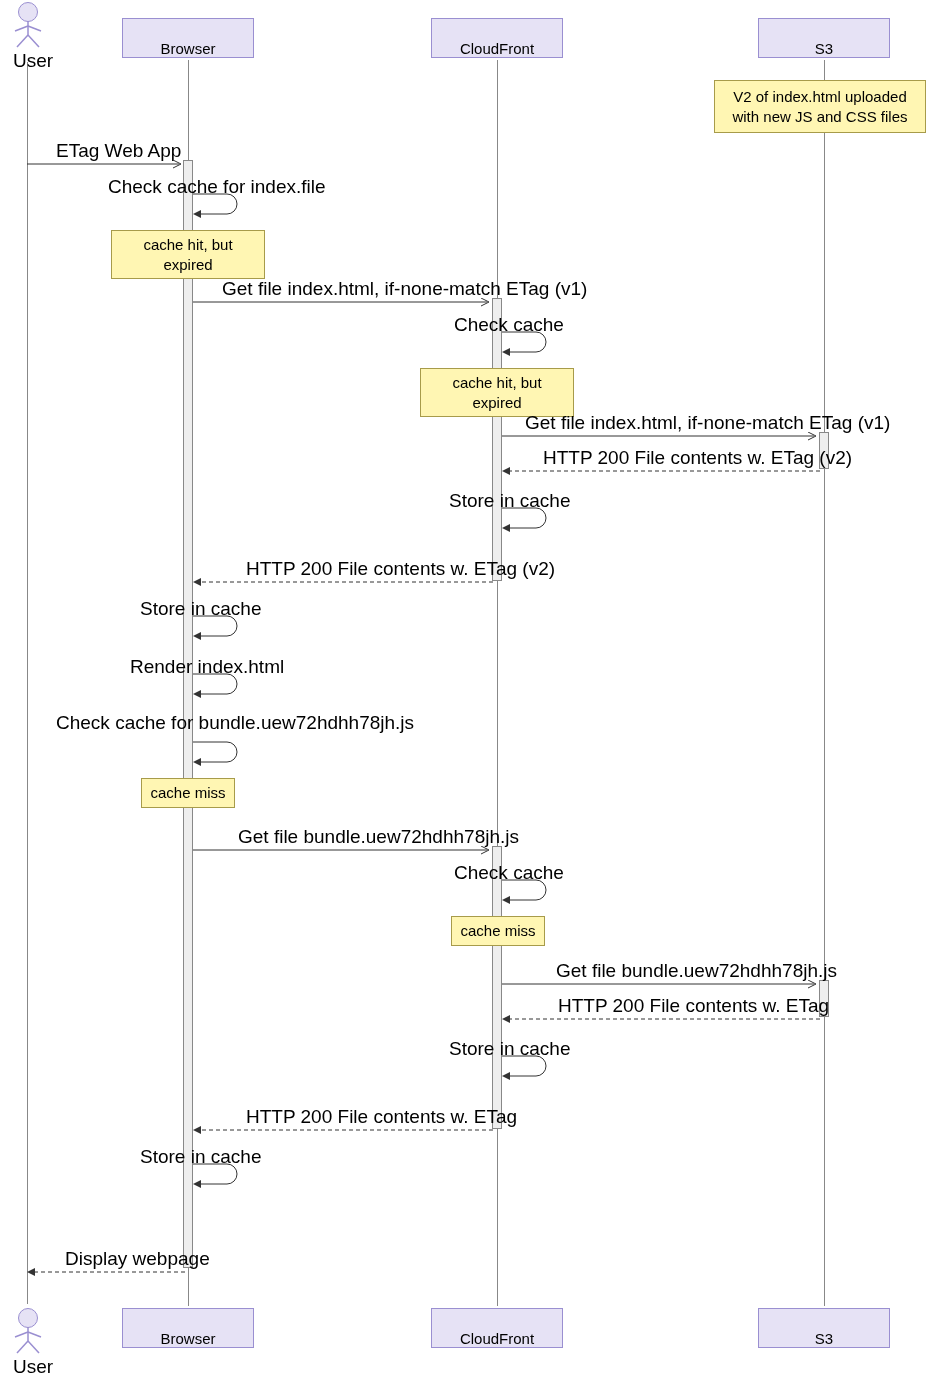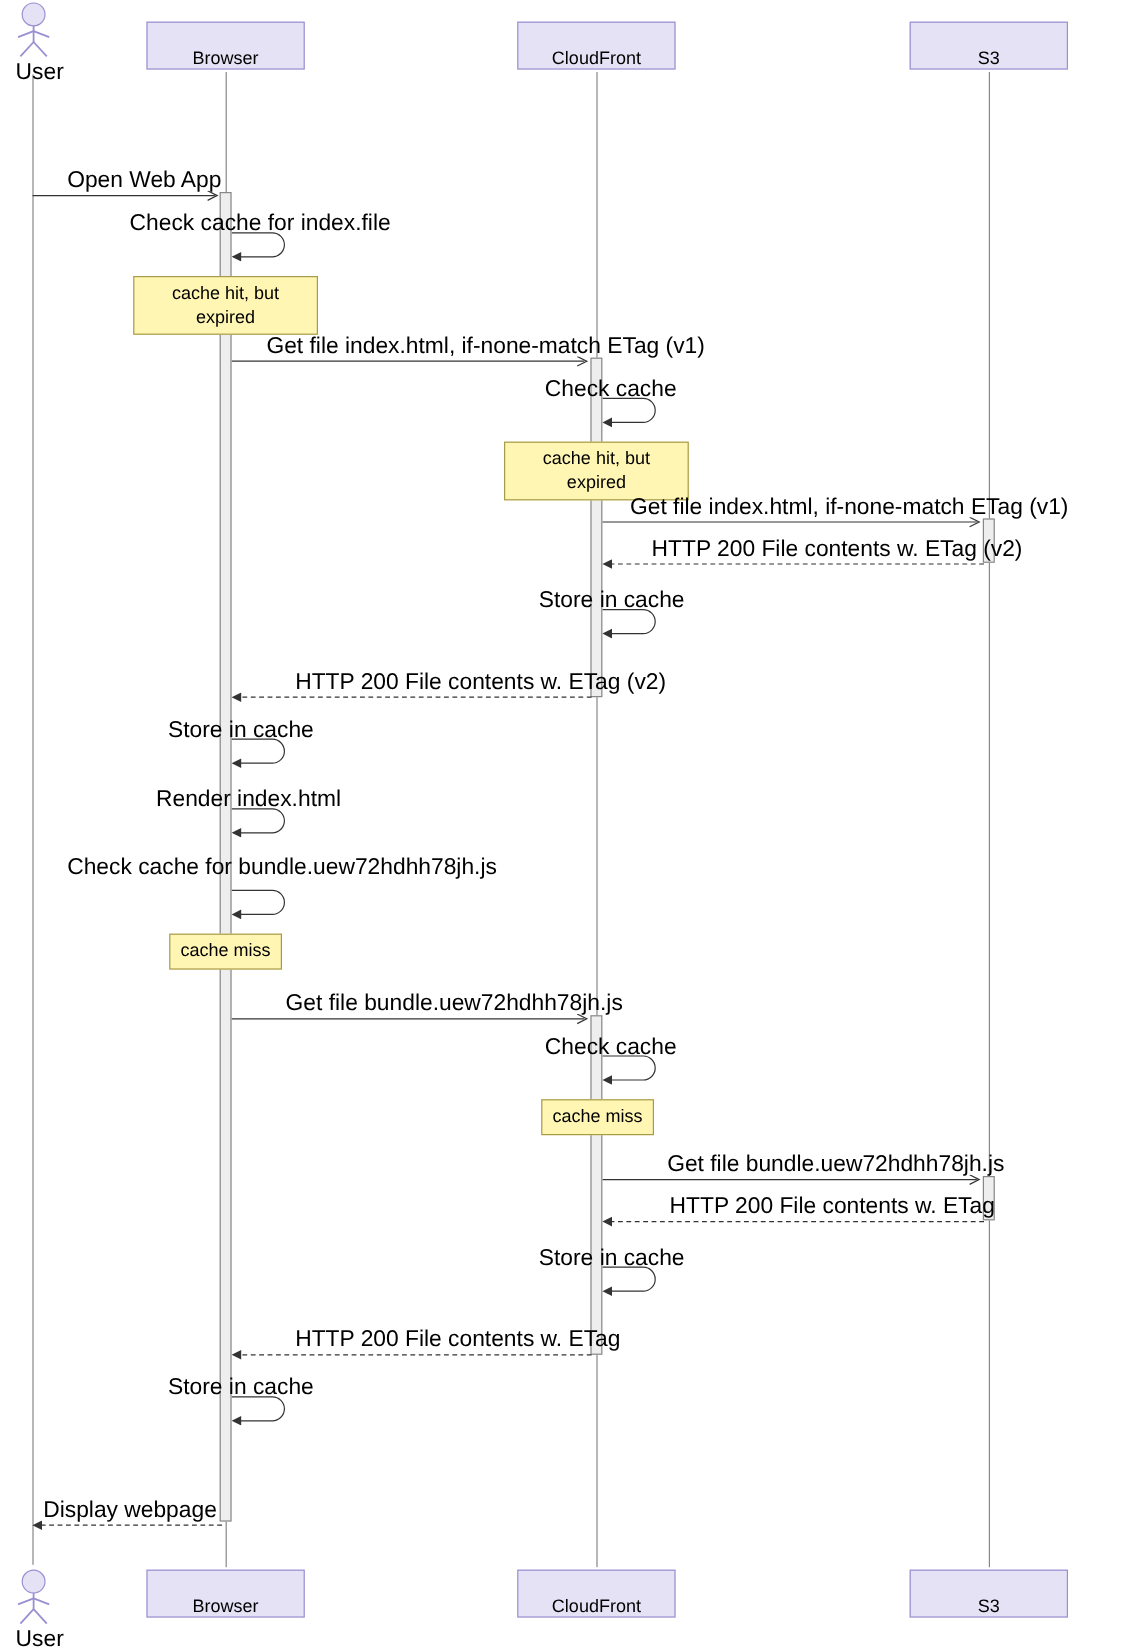--- a/index.html
+++ b/index.html
@@ -72,22 +72,23 @@
   <div class="participant-box" style="left:758px; top:1308px;">
       <span>S3</span>
     </div>
 
   <div class="activation" style="left:183px; top:160px; height:1108px;"></div>
   <div class="activation" style="left:492px; top:298px; height:283px;"></div>
   <div class="activation" style="left:819px; top:432px; height:37px;"></div>
   <div class="activation" style="left:492px; top:846px; height:283px;"></div>
   <div class="activation" style="left:819px; top:980px; height:37px;"></div>
 
-
-  <div class="msg-label" style="left:56px; top:140px;">Open Web App</div>
+  <div class="note" style="left:714px; top:80px; width:212px;">V2 of index.html uploaded with new JS and CSS files</div>
+
+  <div class="msg-label" style="left:56px; top:140px;">ETag Web App</div>
   <div class="arrow" style="left:27px; top:158px;">
     <svg width="160" height="12">
         <line x1="0" y1="4" x2="152" y2="4" stroke="#333" stroke-width="1"></line>
         <polyline points="146,0 154,4 146,8" fill="none" stroke="#333" stroke-width="1"></polyline>
       </svg>
   </div>
 
   <div class="msg-label" style="left:108px; top:176px;">Check cache for index.file</div>
   <div class="selfloop" style="left:193px; top:192px;">
     <svg width="48" height="26">
@@ -225,21 +226,21 @@
   </div>
 
   <div class="msg-label" style="left:140px; top:1146px;">Store in cache</div>
   <div class="selfloop" style="left:193px; top:1162px;">
     <svg width="48" height="26">
         <path d="M0 2 H34 A10 10 0 0 1 34 22 H6" fill="none" stroke="#333" stroke-width="1"></path>
         <polygon points="0,22 8,18 8,26" fill="#333"></polygon>
       </svg>
   </div>
 
-  <div class="msg-label" style="left:36px; top:1248px;">Display webpage</div>
+  <div class="msg-label" style="left:65px; top:1248px;">Display webpage</div>
   <div class="arrow" style="left:25px; top:1266px;">
     <svg width="162" height="12">
         <line x1="160" y1="4" x2="8" y2="4" stroke="#333" stroke-width="1" stroke-dasharray="4 3"></line>
         <polygon points="2,4 10,0 10,8" fill="#333"></polygon>
       </svg>
   </div>
 
 </div>
 
 </body></html>

